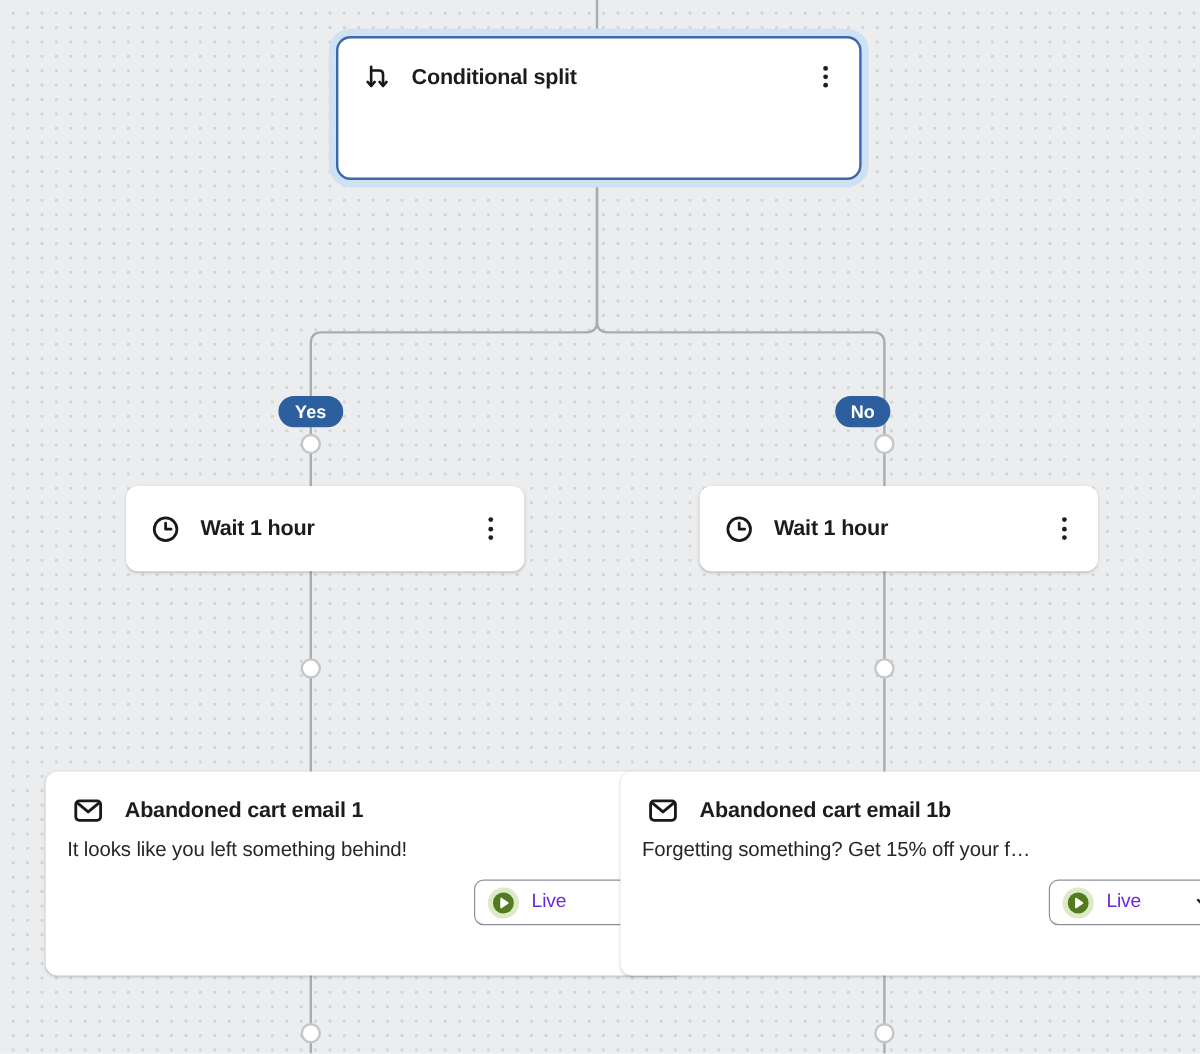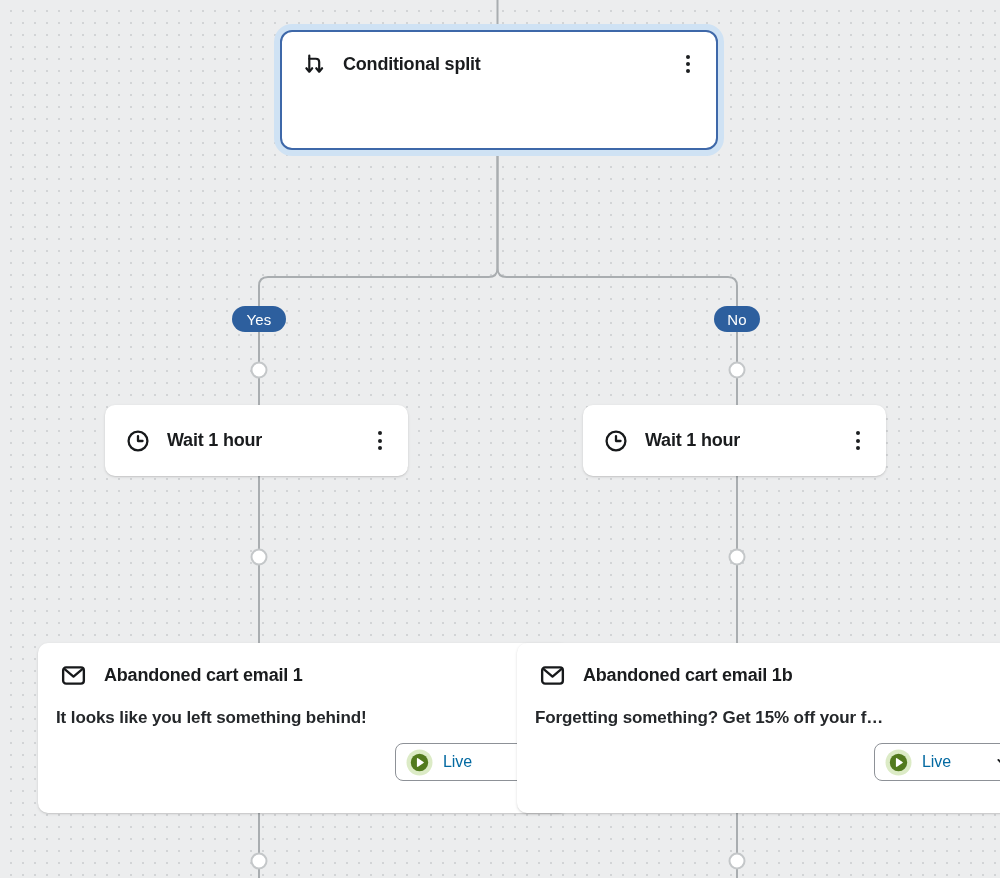--- a/index.html
+++ b/index.html
@@ -34,49 +34,49 @@
     left:280px; top:30px; width:438px; height:120px;
     border:2px solid #3e68a9; border-radius:12px;
     box-shadow:0 0 0 6px #cfe2f4;
     padding:19px 20px 0 20px;
     text-align:right;
   }
   .cond .node-header { gap:16px; }
   .cond .node-subtitle { margin-top:16px; margin-left:-2px; }
 
   
-  .wait { width:303px; height:71px; padding:0 20px; display:flex; align-items:center; border-radius:10px; }
+  .wait { width:332px; height:71px; padding:0 20px; display:flex; align-items:center; border-radius:10px; }
   .wait-left { left:105px; top:405px; }
   .wait-right { left:583px; top:405px; }
   .wait .node-header { width:100%; gap:16px; }
 
   
   .email { width:531px; height:170px; padding:19px 22px 0 22px; border-radius:10px; }
   .email-left { left:38px; top:643px; }
   .email-right { left:517px; top:643px; }
   .email .node-header { gap:17px; }
-  .email .node-subtitle { margin-top:19px; margin-left:-4px;font-weight:bold; }
+  .email .node-subtitle { margin-top:9px; margin-left:-4px; }
   .email .btn-row { display:flex; justify-content:flex-end; margin-top:15px; }
 
   .live-btn {
     display:flex; align-items:center; width:152px; height:38px;
     background:#fff; border:1px solid #8d9197; border-radius:8px;
     padding:0 13px 0 10px; cursor:pointer; font-family:inherit;
   }
-  .live-btn .label { font-size:16px; color:#0369a1; margin-left:10px; letter-spacing:-.1px; }
+  .live-btn .label { font-size:16px; color:#6d28d9; margin-left:10px; letter-spacing:-.1px; }
   .live-btn .chev { margin-left:auto; display:flex; align-items:center; }
 
   
   .badge {
     position:absolute; z-index:3; height:26px; border-radius:13px;
-    background:#2d5f9e; color:#ffffff; font-size:15px; font-weight:400;
-    display:flex; align-items:center; justify-content:center; letter-spacing:.1px;
+    background:#2d5f9e; color:#ffffff; font-size:15px; font-weight:700;
+    display:flex; align-items:center; justify-content:center; letter-spacing:.1px;margin-top:24px;
   }
   .badge-yes { left:232px; top:306px; width:54px; }
-  .badge-no  { left:714px; top:306px; width:46px; }
+  .badge-no  { left:696px; top:306px; width:46px; }
 </style>
 </head>
 <body>
 
 <div class="canvas">
 
   <svg class="connectors" width="1000" height="878" viewBox="0 0 1000 878">
     <g fill="none" stroke="#a9adb0" stroke-width="2">
       <path d="M497.5,0 V30"></path>
       <path d="M497.5,150 V268 Q497.5,277 488.5,277 H268 Q259,277 259,286 V878"></path>

